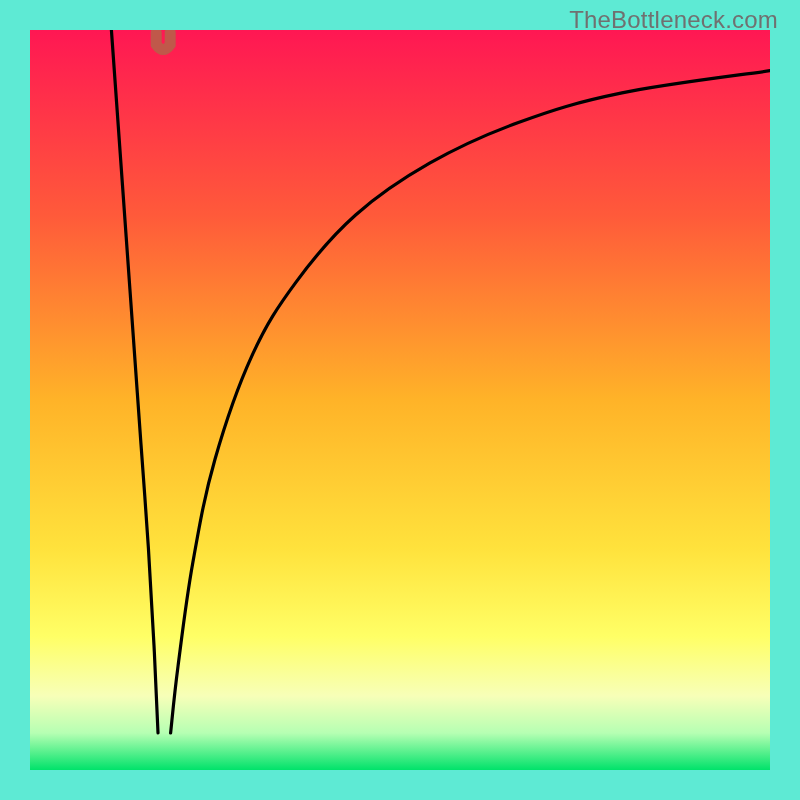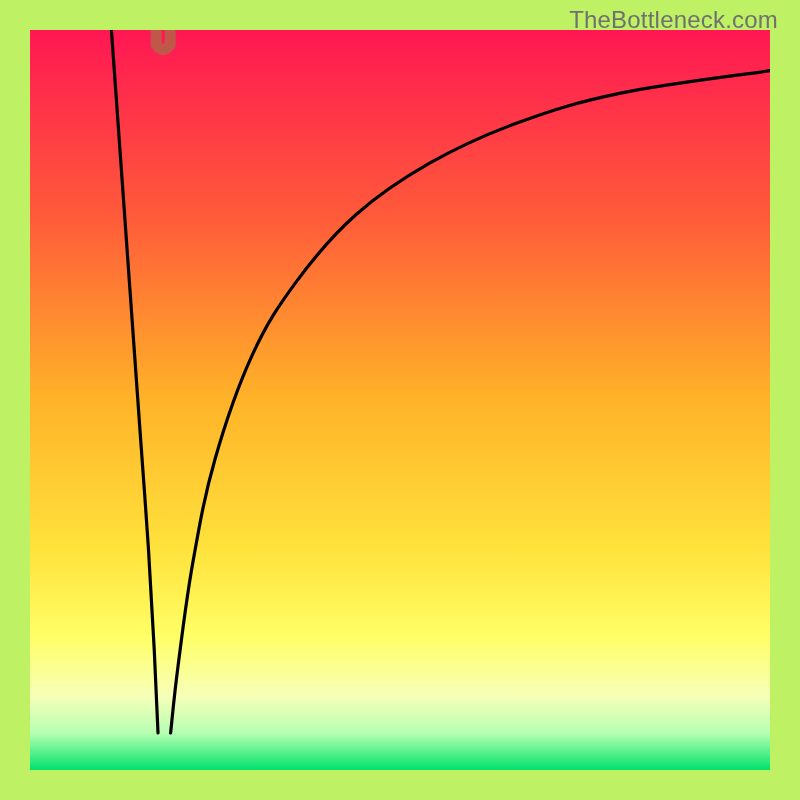--- a/index.html
+++ b/index.html
@@ -8,21 +8,21 @@
     width: 800px;
     height: 800px;
     overflow: hidden;
     background: #000;
     font-family: Arial, Helvetica, sans-serif;
   }
   .frame {
     position: absolute;
     top: 0; left: 0;
     width: 800px; height: 800px;
-    background: #bef264;
+    background: #5eead4;
   }
   .plot-area {
     position: absolute;
     top: 30px;
     left: 30px;
     width: 740px;
     height: 740px;
     overflow: hidden;
   }
   .watermark {

